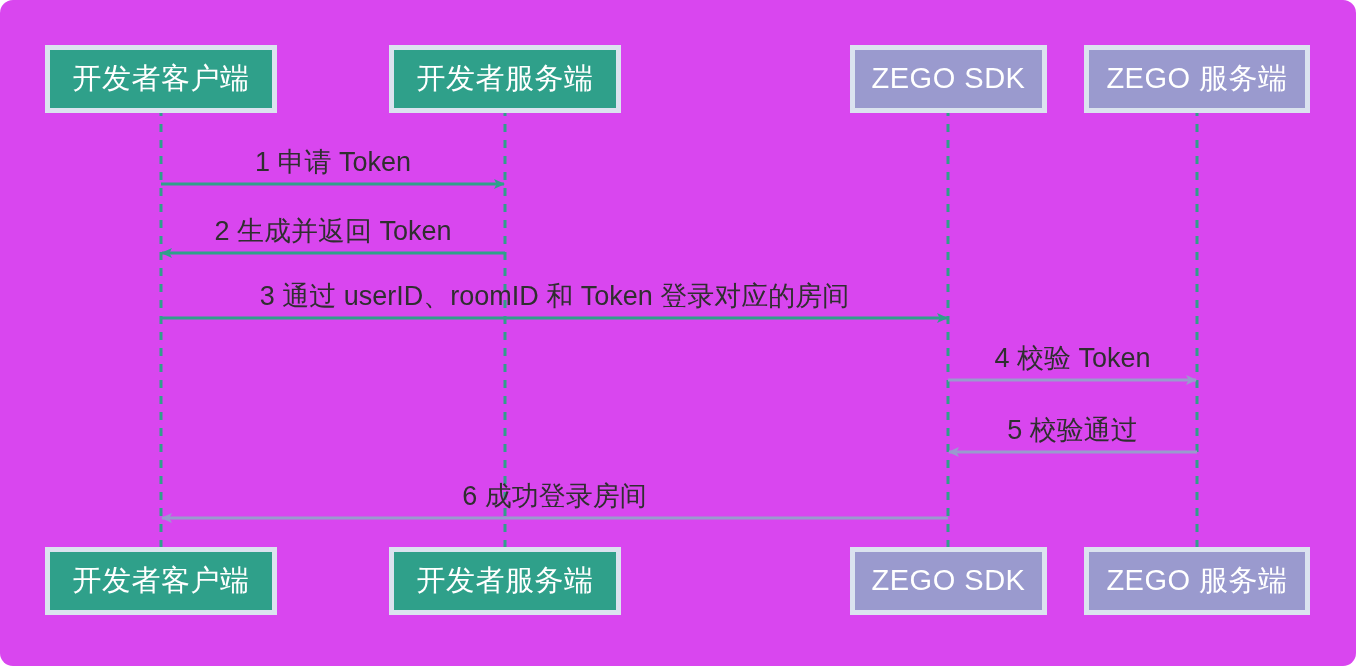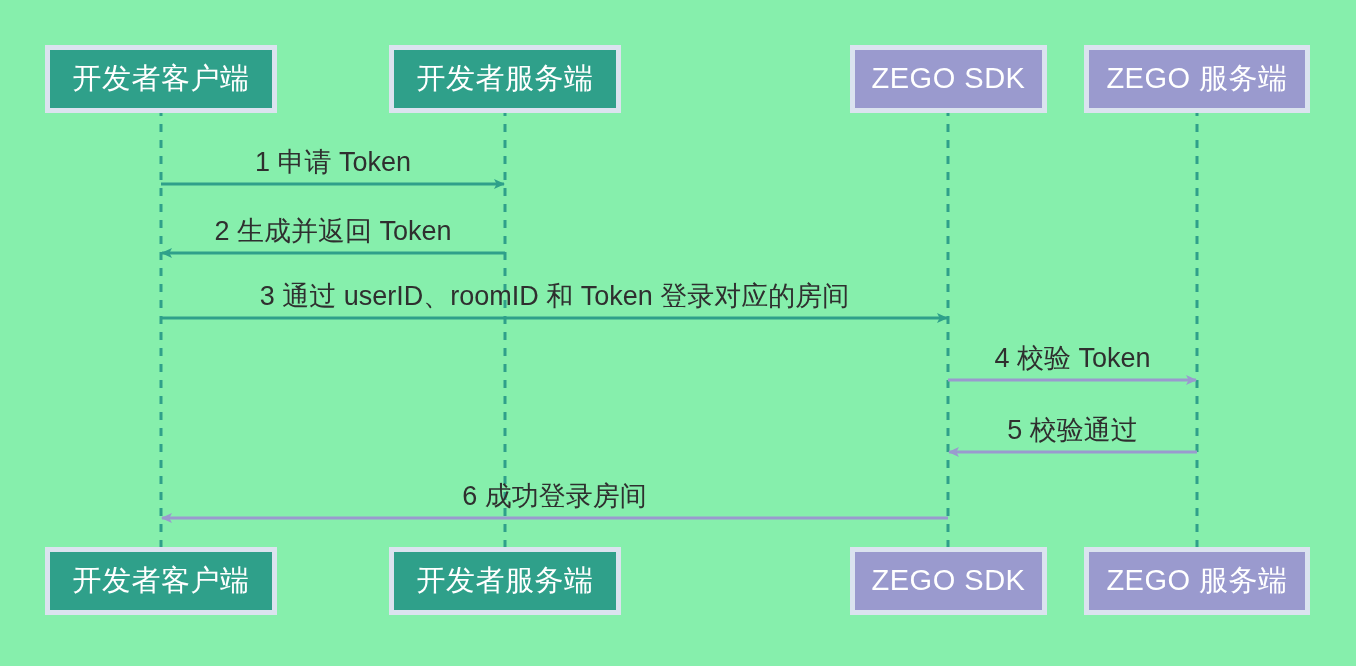--- a/index.html
+++ b/index.html
@@ -8,22 +8,23 @@
     padding: 0;
     background: #ffffff;
   }
   body {
     font-family: "Liberation Sans", "DejaVu Sans", sans-serif;
   }
   #diagram-root {
     position: relative;
     width: 1356px;
     height: 666px;
-    background: #86efac;
+    background: #d946ef;
     overflow: hidden;
+    border-radius: 13px;
   }
   #diagram-svg {
     position: absolute;
     left: 0;
     top: 0;
     width: 1356px;
     height: 666px;
   }
   .participant-label {
     font-family: "Liberation Sans", "DejaVu Sans", sans-serif;

